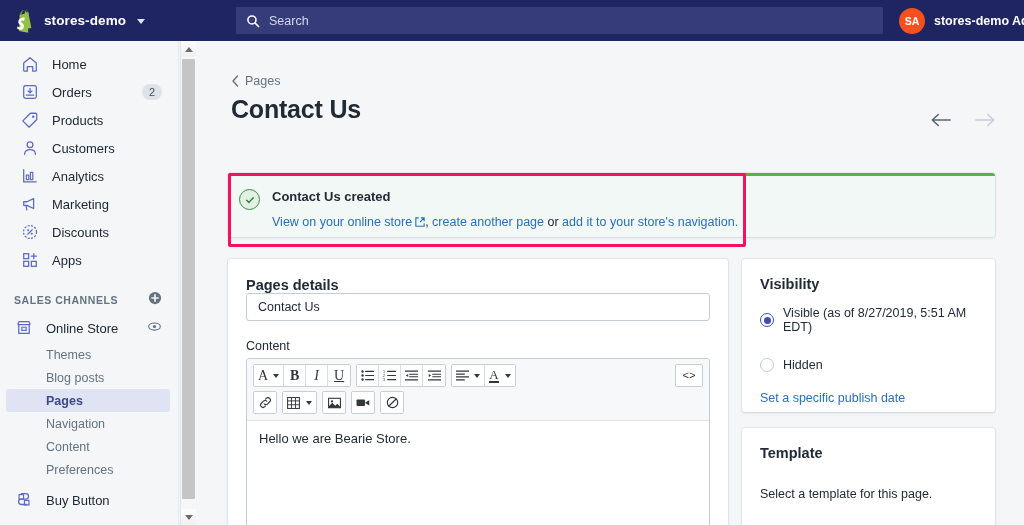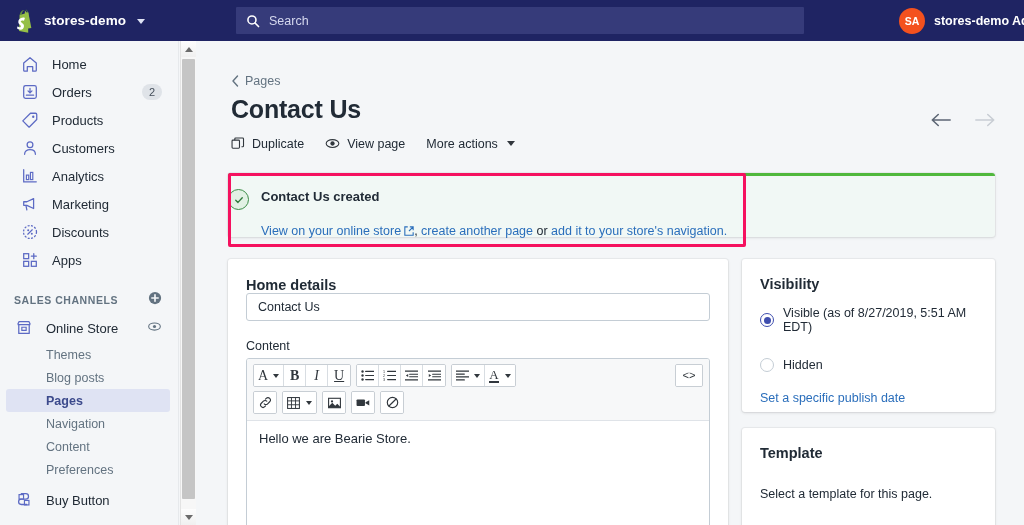--- a/index.html
+++ b/index.html
@@ -29,21 +29,21 @@
     color: #ffffff; font-size: 13.5px; font-weight: bold;
     letter-spacing: .1px; white-space: nowrap;
   }
   .caret-down {
     width: 0; height: 0; border-left: 4.5px solid transparent;
     border-right: 4.5px solid transparent; border-top: 5px solid #dfe3f5;
     margin-left: 2px; margin-top: 2px;
   }
   .search-wrap {
     position: absolute; left: 236px; top: 7px;
-    width: 568px; height: 27px;
+    width: 647px; height: 27px;
     background: #363b7a; border-radius: 1px;
     display: flex; align-items: center; padding: 0 10px; gap: 9px;
   }
   .search-wrap svg { flex: none; }
   .search-input {
     background: transparent; border: none; outline: none;
     color: #ffffff; font-size: 12.5px;
     font-family: "Liberation Sans", sans-serif; width: 100%;
   }
   .search-input::placeholder { color: #d5d8ee; opacity: 1; }
@@ -156,33 +156,33 @@
 
   
   .banner {
     position: absolute; left: 32px; top: 132px;
     width: 767px; height: 64px;
     background: #f1f8f5; border-top: 3px solid #50b83c;
     border-radius: 3px;
     box-shadow: 0 0 0 1px rgba(63,63,68,.05), 0 1px 3px rgba(63,63,68,.12);
   }
   .banner-inner {
-    display: flex; gap: 12px; padding: 12px 16px 0 0;
+    display: flex; gap: 12px; padding: 12px 16px 0 11px;
   }
   .check-circle {
     width: 21px; height: 21px; border-radius: 50%;
     background: #e2f1e4; border: 1.6px solid #3c8c47;
     display: flex; align-items: center; justify-content: center; flex: none;
     margin-top: 1px;
   }
   .banner-title {
     font-size: 13px; font-weight: bold; color: #212b36; line-height: 17px;
   }
   .banner-body {
-    font-size: 12.5px; color: #212b36; line-height: 19px; margin-top: 17px;
+    font-size: 12.5px; color: #212b36; line-height: 19px; margin-top: 8px;
   }
   .lnk { color: #2a6ebb; text-decoration: none; cursor: pointer; }
   .annot-box {
     position: absolute; left: 228px; top: 173px;
     width: 518px; height: 74px;
     border: 3px solid #f5115f; border-radius: 2px;
     pointer-events: none; z-index: 6;
   }
 
   
@@ -459,40 +459,20 @@
 
     <div class="breadcrumb">
       <svg width="9" height="12" viewBox="0 0 9 12">
           <path d="M6.5 1L2 6l4.5 5" fill="none" stroke="#637381" stroke-width="1.4" stroke-linecap="round" stroke-linejoin="round"></path>
         </svg>
       <span class="breadcrumb-label">Pages</span>
     </div>
 
     <div class="page-title">Contact Us</div>
 
-    <div class="actions-row">
-      <div class="action-btn">
-        <svg width="14" height="14" viewBox="0 0 16 16">
-            <rect x="1.2" y="3.6" width="8.5" height="9.2" rx="1" fill="none" stroke="#31373d" stroke-width="1.25"></rect>
-            <path d="M4.3 3.6V2.2a1 1 0 0 1 1-1h8a1 1 0 0 1 1 1v8a1 1 0 0 1-1 1h-1.3" fill="none" stroke="#31373d" stroke-width="1.25"></path>
-          </svg>
-        <span>Duplicate</span>
-      </div>
-      <div class="action-btn">
-        <svg width="15" height="15" viewBox="0 0 18 18">
-            <ellipse cx="9" cy="9" rx="7.6" ry="4.7" fill="none" stroke="#31373d" stroke-width="1.3"></ellipse>
-            <circle cx="9" cy="9" r="2.6" fill="#31373d"></circle>
-          </svg>
-        <span>View page</span>
-      </div>
-      <div class="action-btn">
-        <span>More actions</span>
-        <span style="width:0;height:0;border-left:4.5px solid transparent;border-right:4.5px solid transparent;border-top:5.5px solid #31373d;margin-left:2px;"></span>
-      </div>
-    </div>
 
     <div class="nav-arrows">
       <span class="arrow-btn">
         <svg width="22" height="16" viewBox="0 0 24 16">
             <path d="M9 2L2.5 8 9 14M2.5 8H22" fill="none" stroke="#5c6674" stroke-width="1.7" stroke-linecap="round" stroke-linejoin="round"></path>
           </svg>
       </span>
       <span class="arrow-btn">
         <svg width="22" height="16" viewBox="0 0 24 16">
             <path d="M15 2l6.5 6L15 14M21.5 8H2" fill="none" stroke="#c8cdd4" stroke-width="1.7" stroke-linecap="round" stroke-linejoin="round"></path>
@@ -513,21 +493,21 @@
             <span class="lnk">View on your online store</span><svg width="10" height="10" viewBox="0 0 12 12" style="margin-left:3px;vertical-align:-1px;">
                 <path d="M4.5 1H1v10h10V7.5" fill="none" stroke="#2a6ebb" stroke-width="1.3"></path>
                 <path d="M7 1h4v4M11 1L6 6" fill="none" stroke="#2a6ebb" stroke-width="1.3"></path>
               </svg><span>, </span><span class="lnk">create another page</span><span> or </span><span class="lnk">add it to your store's navigation.</span>
           </div>
         </div>
       </div>
     </div>
 
     <div class="card card-left">
-      <div class="card-title">Home details</div>
+      <div class="card-title">Pages details</div>
 
       <input class="text-input" type="text" value="Contact Us" style="">
 
       <div class="field-label">Content</div>
 
       <div class="editor">
         <div class="toolbar">
           <div class="tb-row">
             <div class="tb-group">
               <div class="tb-btn" style="font-family:'Liberation Serif',serif;font-size:14px;">

